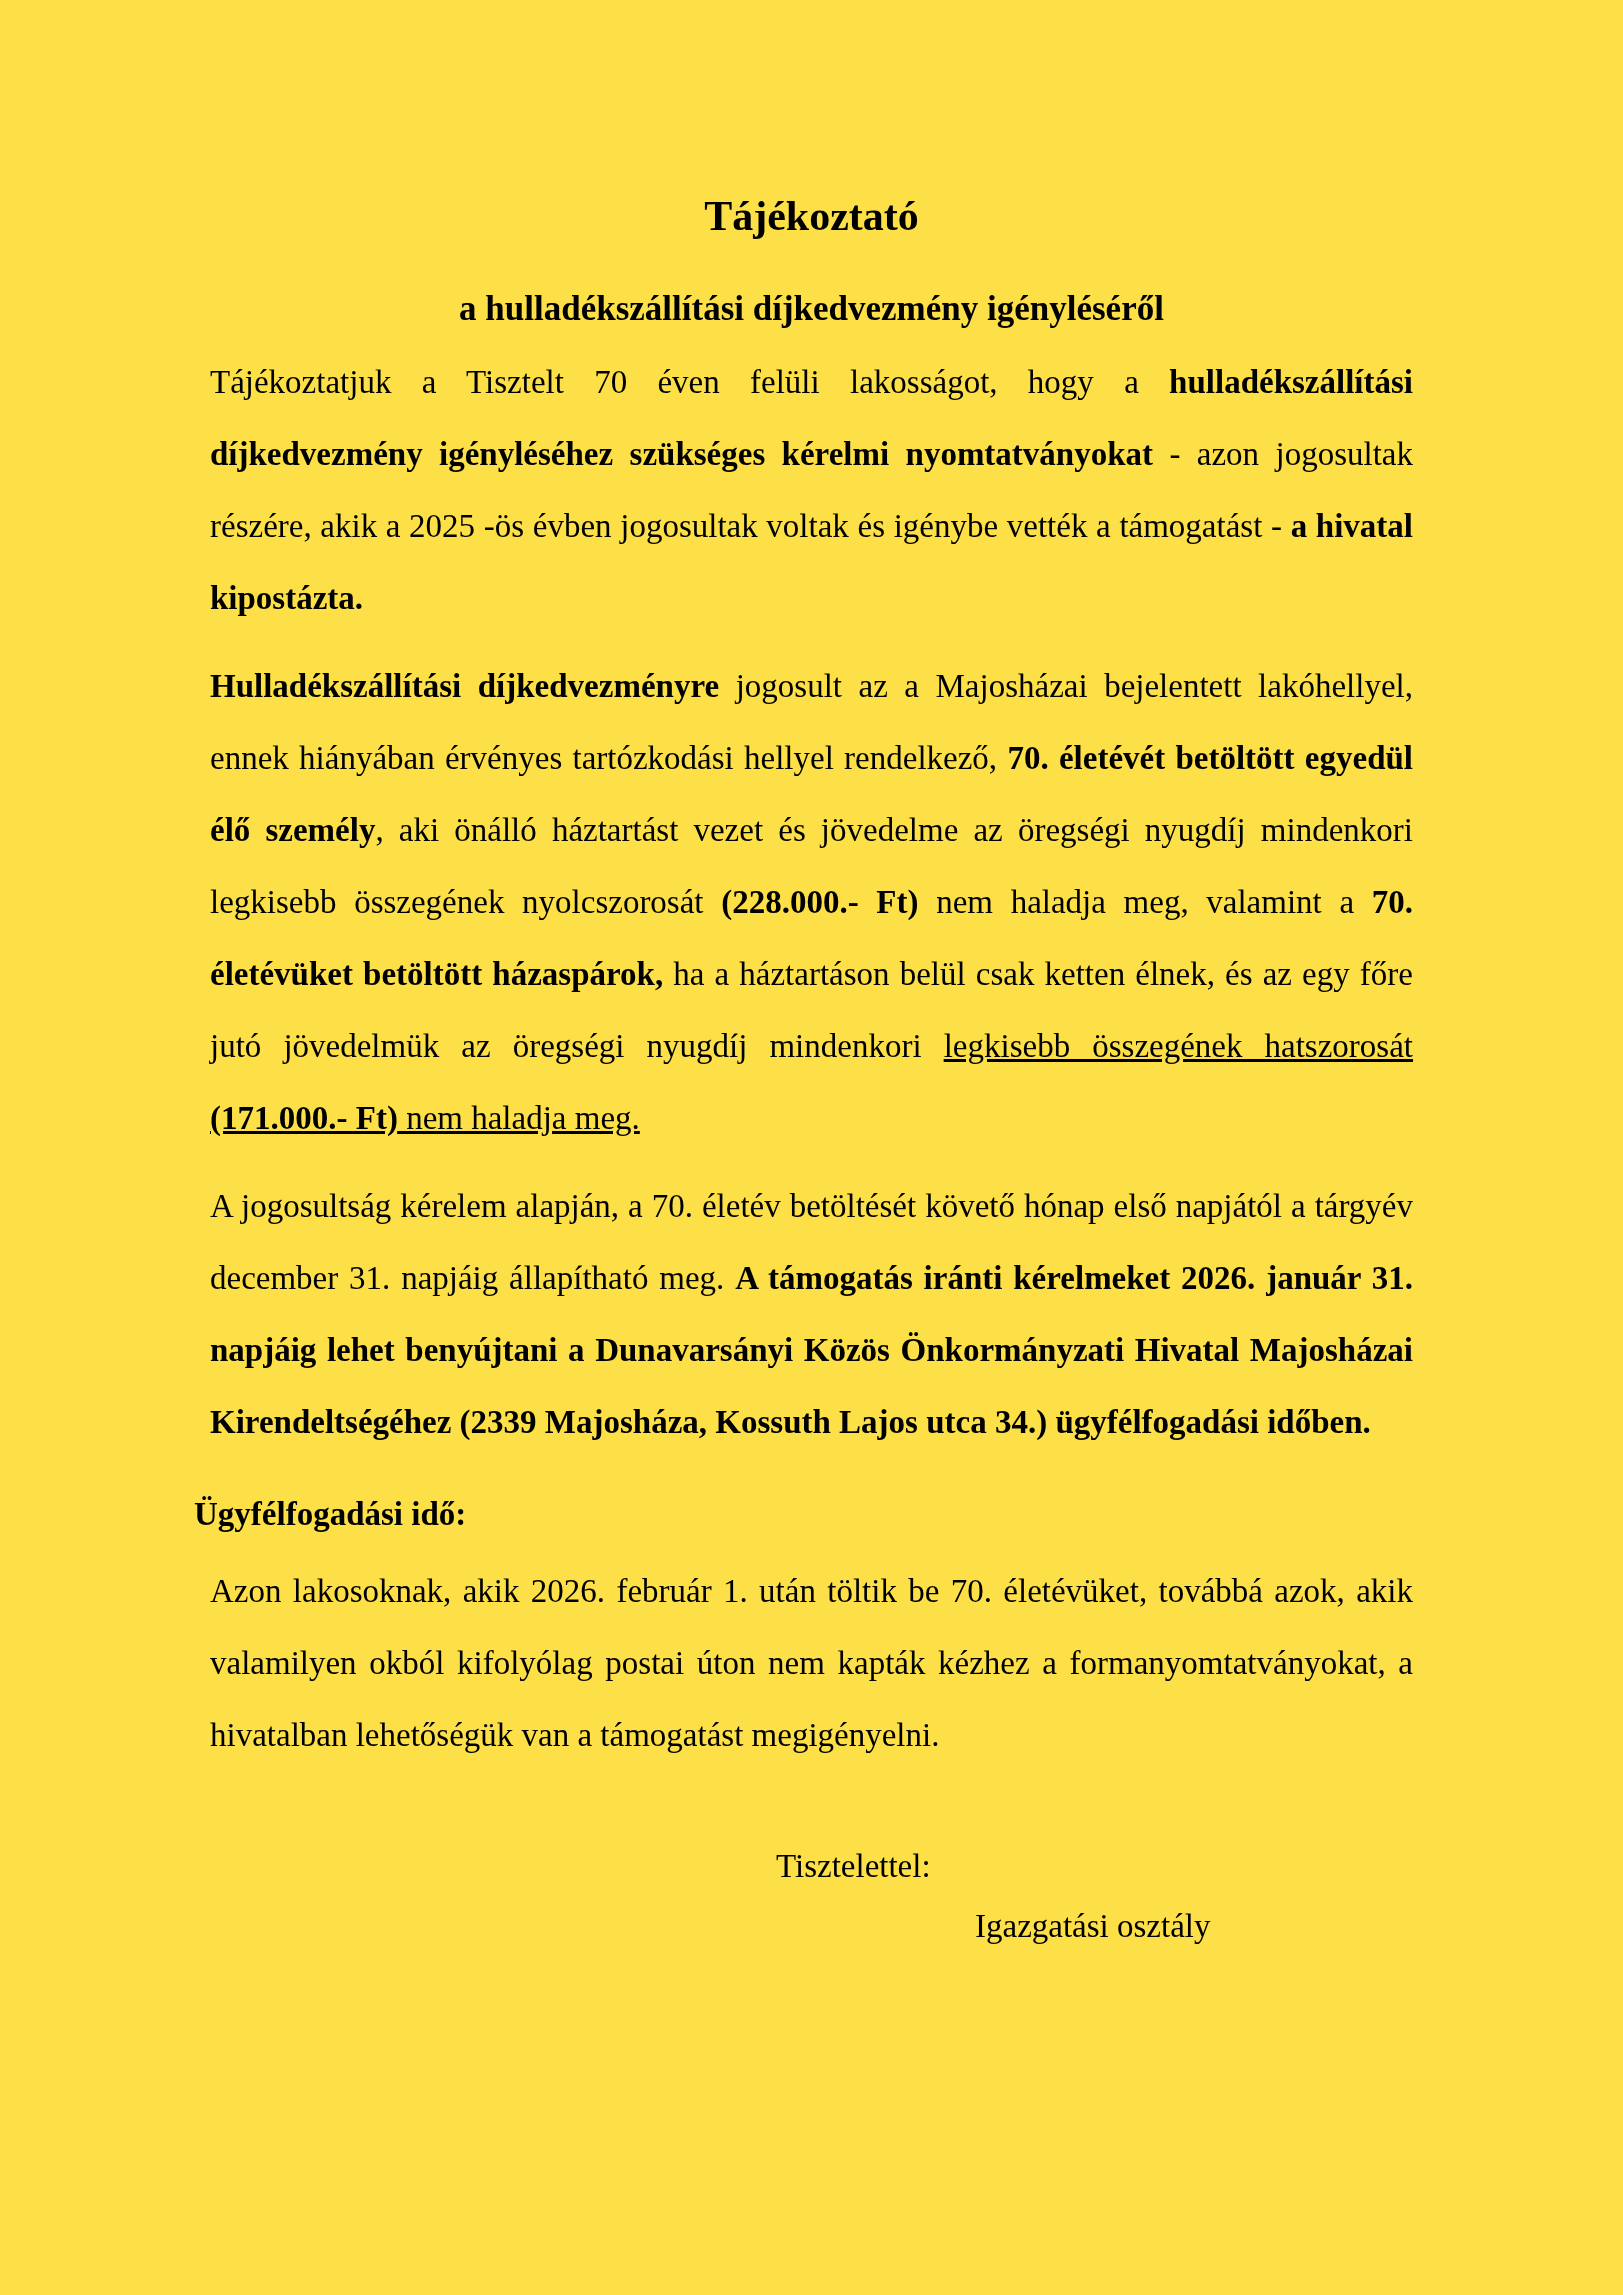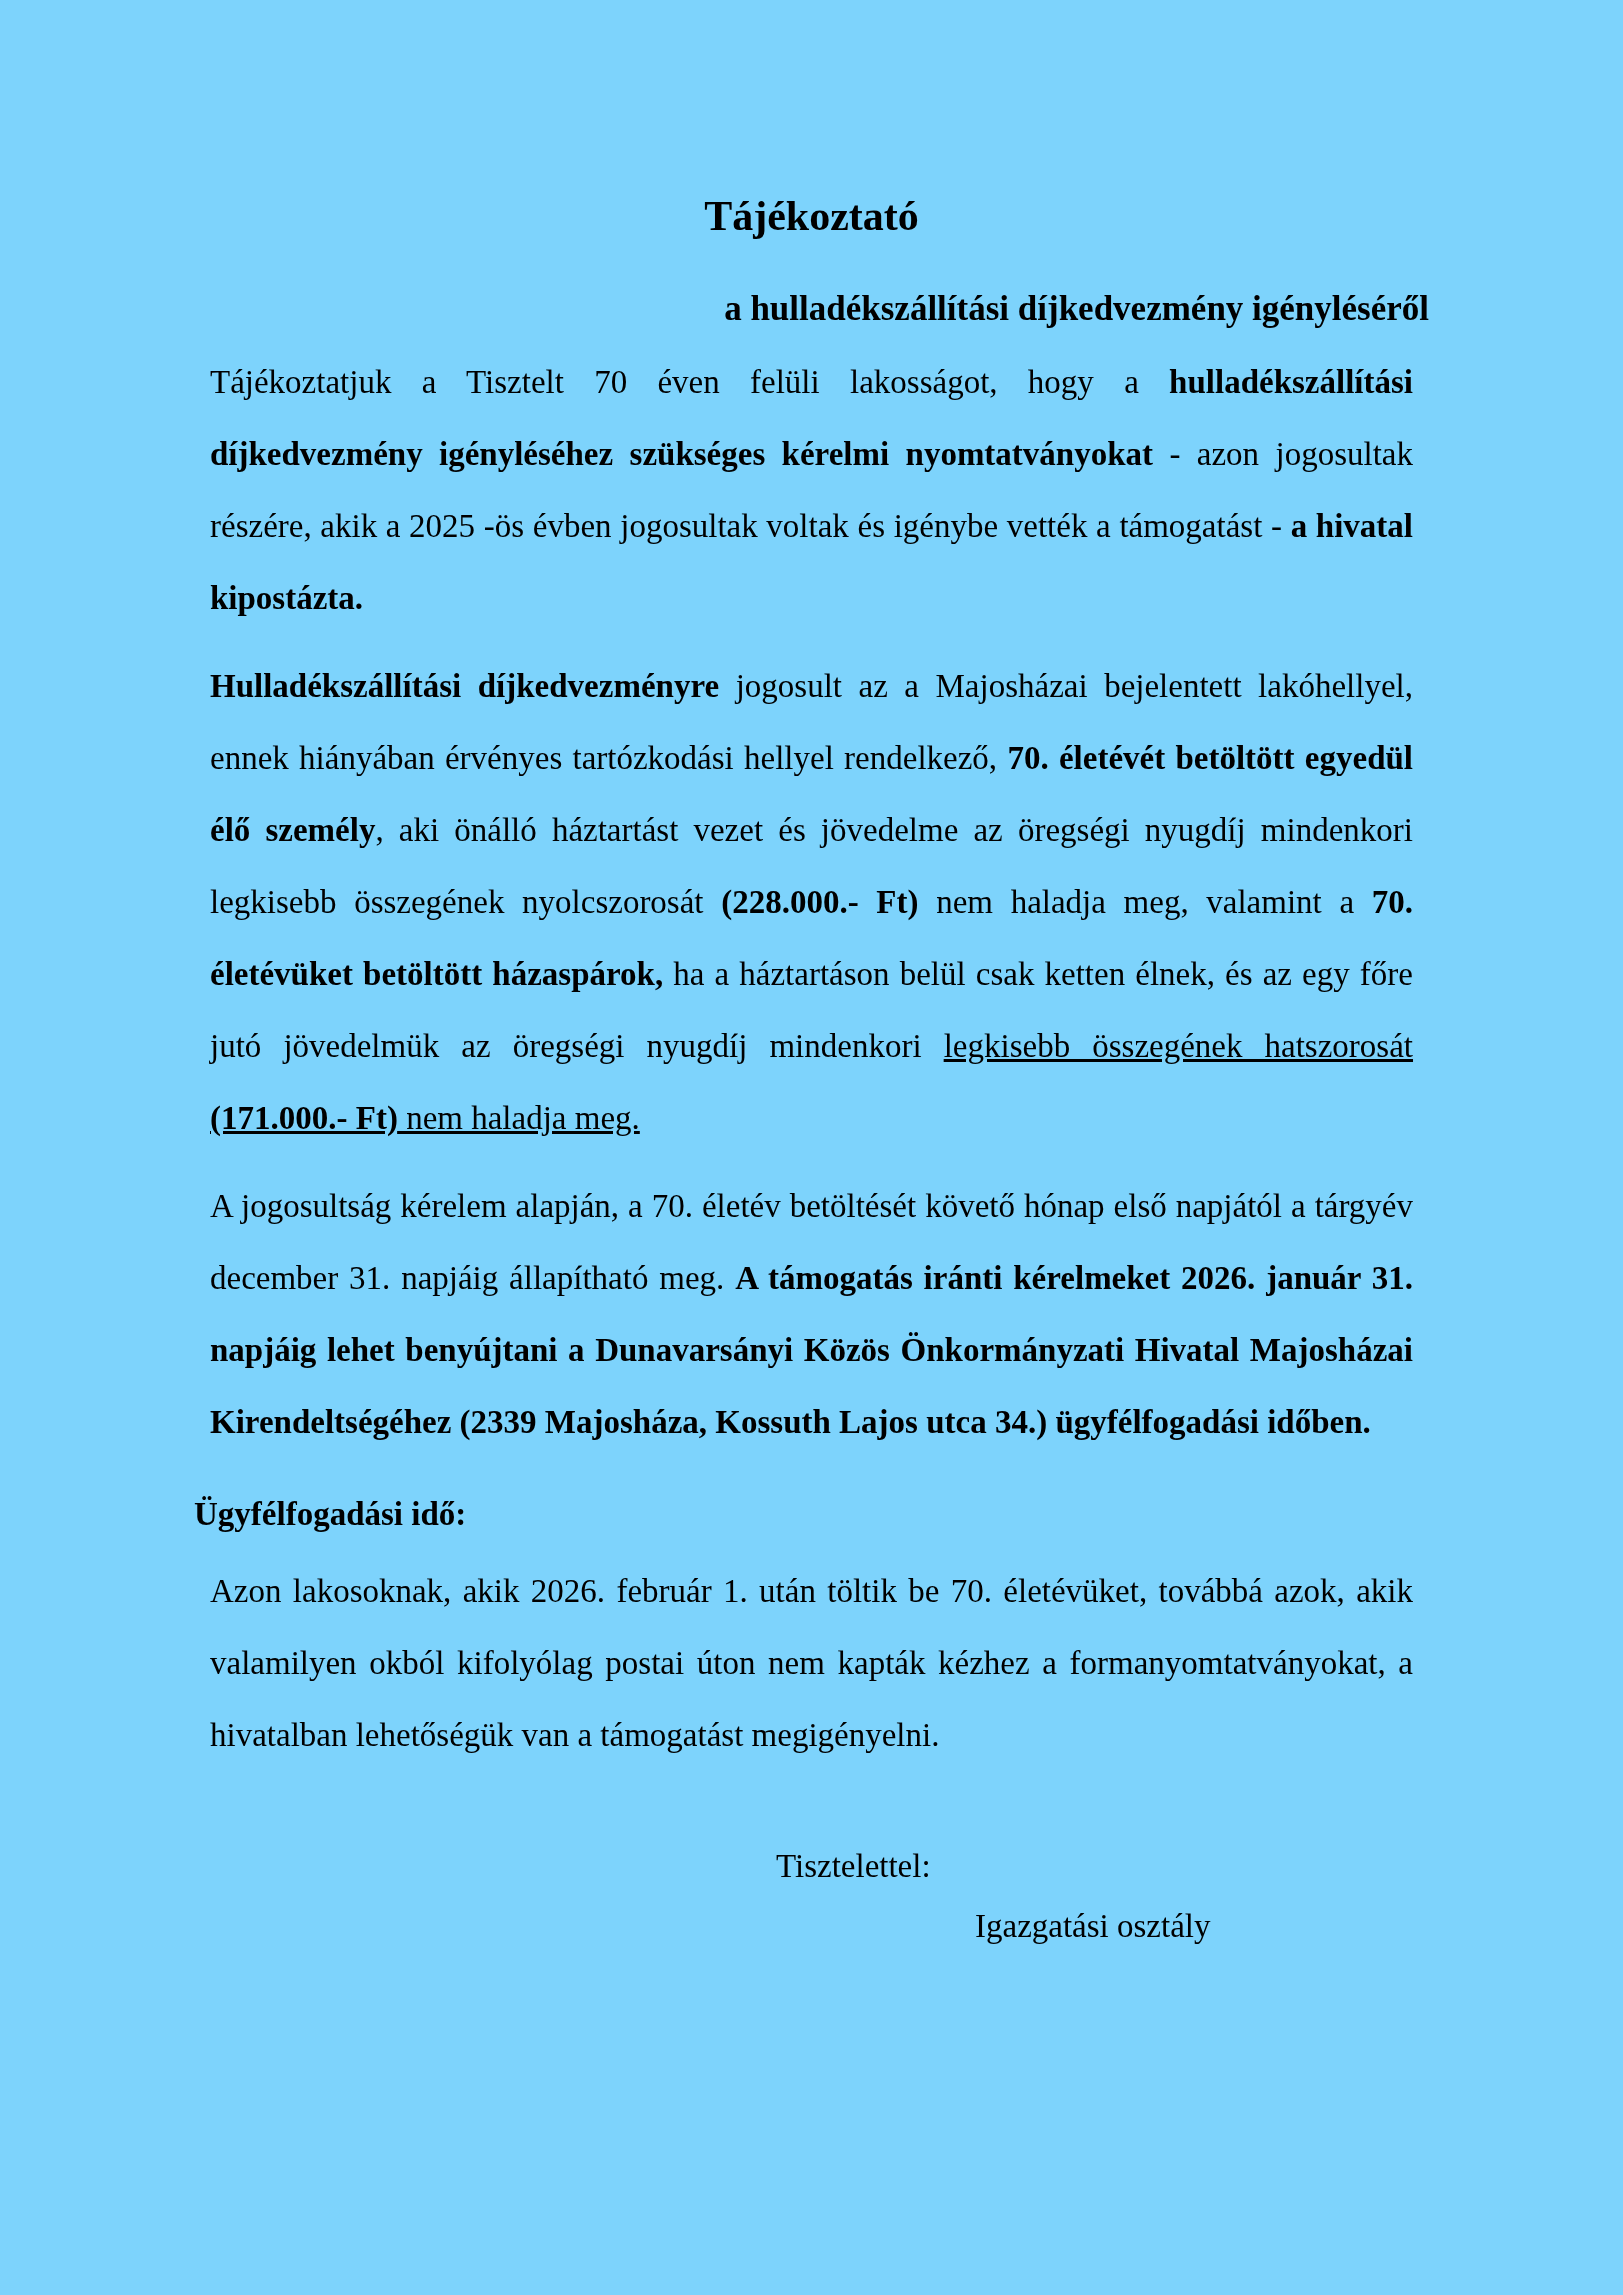--- a/index.html
+++ b/index.html
@@ -6,40 +6,40 @@
   html, body {
     margin: 0;
     padding: 0;
     background: #ffffff;
   }
   .page {
     position: relative;
     width: 1623px;
     height: 2295px;
     margin: 0 auto;
-    background: #7dd3fc;
+    background: #fde047;
     color: #000000;
     font-family: "Liberation Serif", "DejaVu Serif", serif;
     font-size: 33px;
     overflow: hidden;
   }
   .content {
     padding: 0 194px;
   }
   .title {
     margin: 0;
     padding-top: 191px;
     text-align: center;
     font-size: 42px;
     font-weight: bold;
     line-height: 1.2;
   }
   .subtitle {
     margin: 47px 0 0 0;
-    text-align: right;
+    text-align: center;
     font-size: 35px;
     font-weight: bold;
     line-height: 1.2;
   }
   p.para {
     margin: 16px;
     text-align: justify;
     line-height: 72px;
   }
   .para-intro       { margin-top: 37px; }

